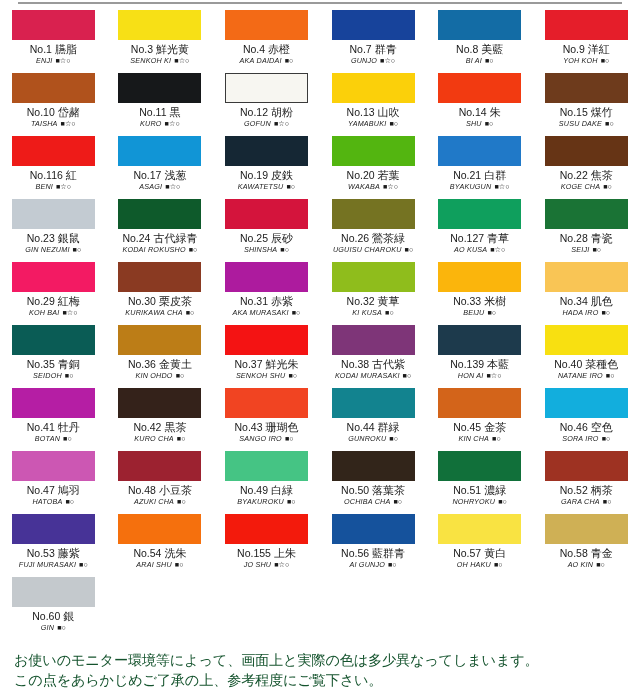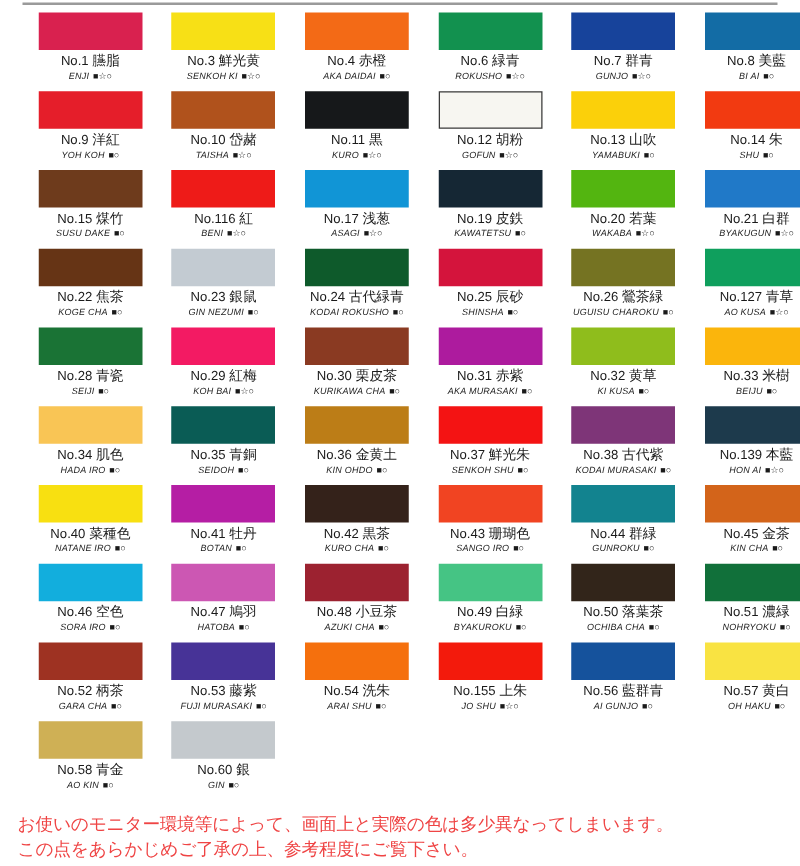--- a/index.html
+++ b/index.html
@@ -17,21 +17,21 @@
     background: #9a9a9a;
   }
   #chart {
     position: absolute;
     left: 0; top: 10px;
     width: 640px;
     display: grid;
     grid-template-columns: repeat(6, 106.6px);
     grid-auto-rows: 63px;
     justify-content: start;
-    padding-left: 19px;
+    padding-left: 0;
   }
   .swatch-cell {
     position: relative;
     width: 106.6px;
     height: 63px;
     text-align: center;
   }
   .chip {
     width: 83px;
     height: 30px;
@@ -59,21 +59,21 @@
     font-style: italic;
   }
   .marks { margin-left: 3px; letter-spacing: 0px; }
   #footer-note {
     position: absolute;
     left: 14px;
     top: 650px;
     width: 620px;
     font-size: 14.2px;
     line-height: 20px;
-    color: #ef4444;
+    color: #14532d;
     font-family: Liberation Sans, sans-serif;
     letter-spacing: -0.2px;
   }
   #footer-note div { white-space: nowrap; }
 </style>
 </head>
 <body>
 
 <div id="top-rule"></div>
 
@@ -87,25 +87,20 @@
       <div class="chip" style="background: rgb(247, 224, 22);"></div>
       <div class="name-line"><span class="no">No.3</span><span class="jp">鮮光黄</span></div>
       <div class="romaji-line"><span>SENKOH KI</span><span class="marks">■☆○</span></div>
     </div>
     <div class="swatch-cell">
       <div class="chip" style="background: rgb(243, 106, 22);"></div>
       <div class="name-line"><span class="no">No.4</span><span class="jp">赤橙</span></div>
       <div class="romaji-line"><span>AKA DAIDAI</span><span class="marks">■○</span></div>
     </div>
     <div class="swatch-cell">
-      <div class="chip" style="background: rgb(18, 145, 79);"></div>
-      <div class="name-line"><span class="no">No.6</span><span class="jp">緑青</span></div>
-      <div class="romaji-line"><span>ROKUSHO</span><span class="marks">■☆○</span></div>
-    </div>
-    <div class="swatch-cell">
       <div class="chip" style="background: rgb(23, 67, 155);"></div>
       <div class="name-line"><span class="no">No.7</span><span class="jp">群青</span></div>
       <div class="romaji-line"><span>GUNJO</span><span class="marks">■☆○</span></div>
     </div>
     <div class="swatch-cell">
       <div class="chip" style="background: rgb(19, 108, 165);"></div>
       <div class="name-line"><span class="no">No.8</span><span class="jp">美藍</span></div>
       <div class="romaji-line"><span>BI AI</span><span class="marks">■○</span></div>
     </div>
     <div class="swatch-cell">

